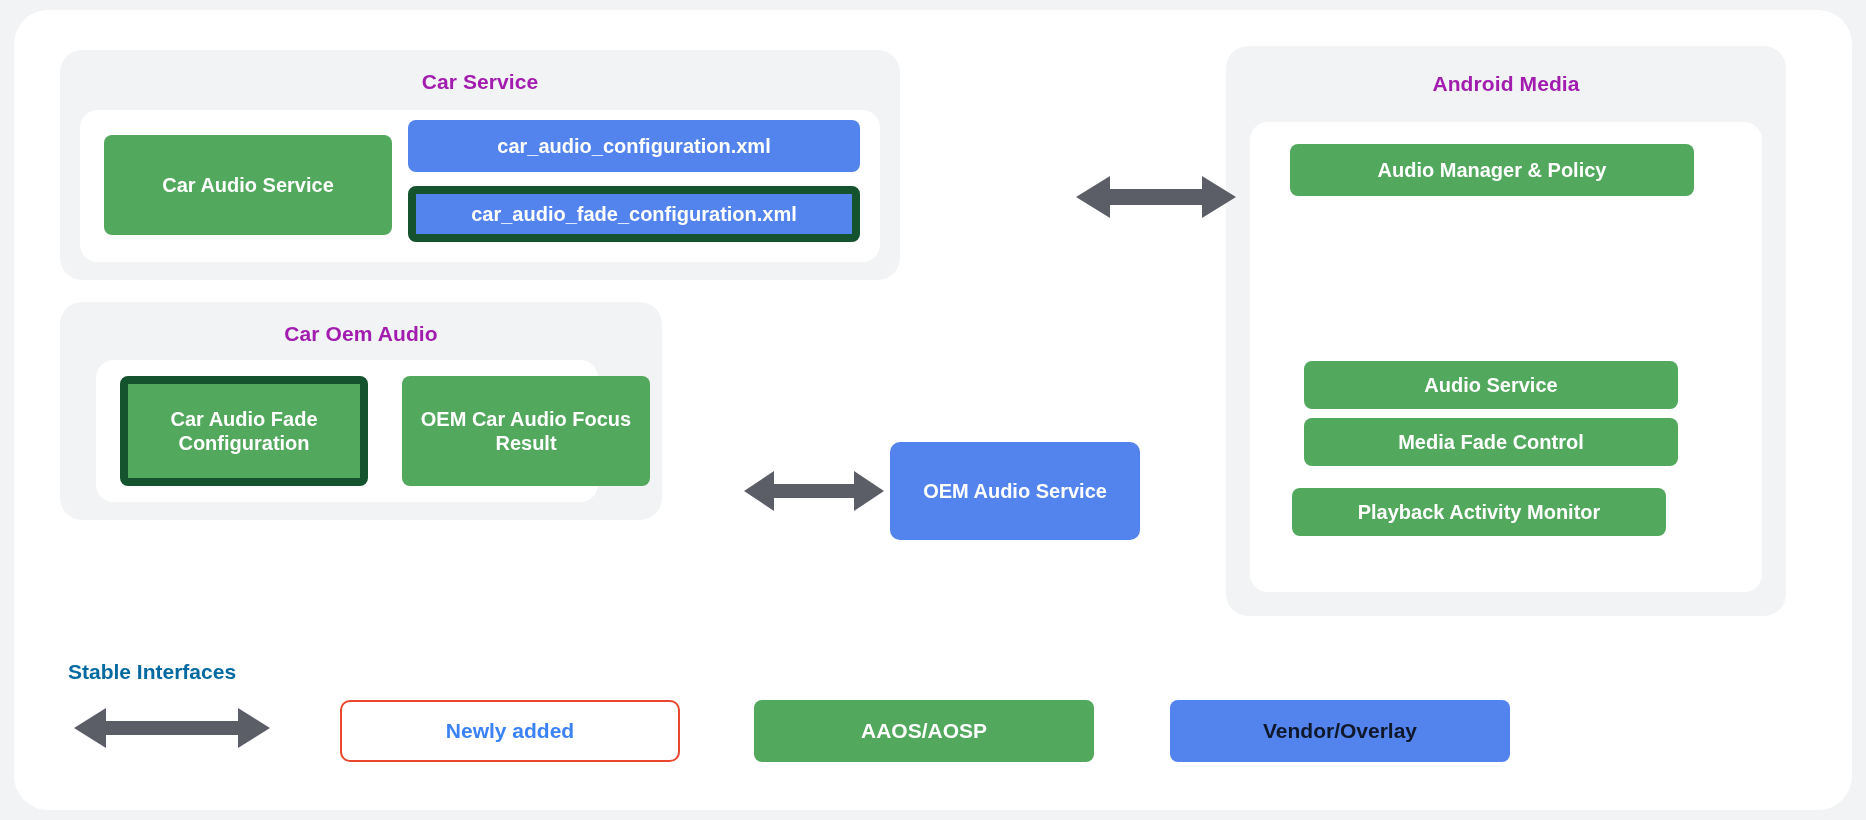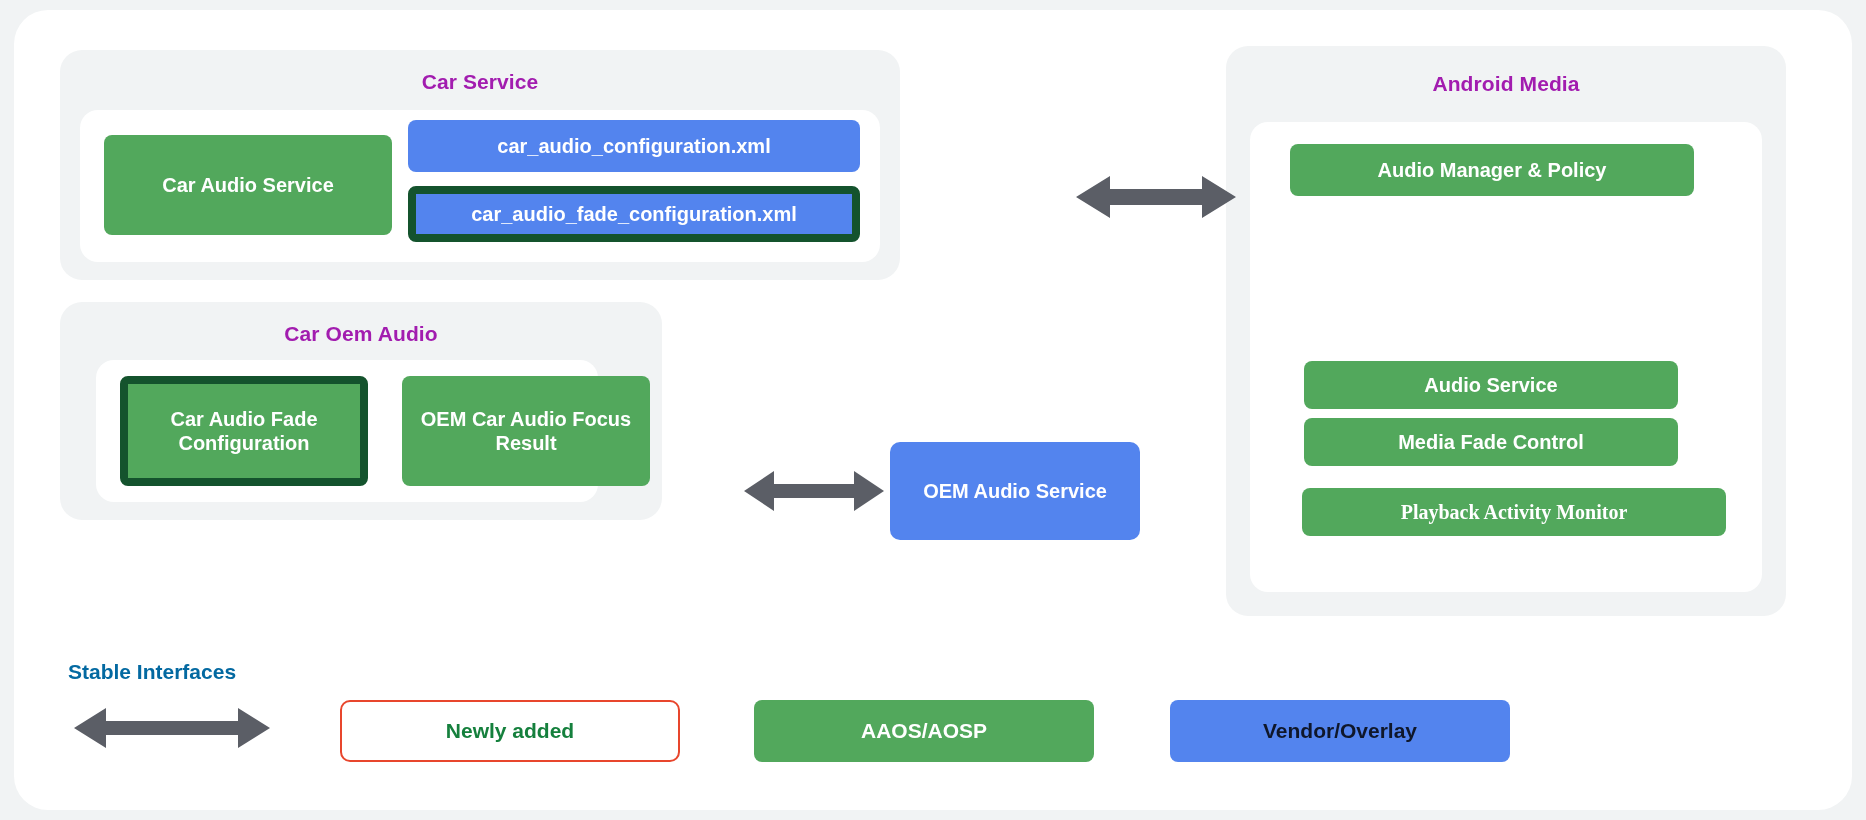--- a/index.html
+++ b/index.html
@@ -88,21 +88,21 @@
     align-items: center;
     justify-content: center;
     border-radius: 8px;
     font-size: 21px;
     font-weight: bold;
     box-sizing: border-box;
   }
   .legend-outline {
     background: #ffffff;
     border: 2px solid #e8462d;
-    color: #15803d;
+    color: #3b82f6;
     border-radius: 10px;
   }
 </style>
 </head>
 <body>
 
 <div id="stage">
   <div class="outer-card">
 
     <div class="panel" style="left:46px; top:40px; width:840px; height:230px;">
@@ -147,21 +147,21 @@
 
 
         <div class="node green" style="left:54px; top:226px; width:374px; height:48px;margin-top:13px;">
           <span>Audio Service</span>
         </div>
 
         <div class="node green" style="left:54px; top:296px; width:374px; height:48px;">
           <span>Media Fade Control</span>
         </div>
 
-        <div class="node green" style="left:52px; top:366px; width:424px; height:48px;font-family:Liberation Serif, serif;">
+        <div class="node green" style="left:42px; top:366px; width:374px; height:48px;">
           <span>Playback Activity Monitor</span>
         </div>
       </div>
     </div>
 
     <div class="node blue" style="left:876px; top:432px; width:250px; height:98px; border-radius:10px;">
       <span>OEM Audio Service</span>
     </div>
 
     <svg class="arrow" style="left:1062px; top:162px;" width="160" height="50" viewBox="0 0 160 50">

